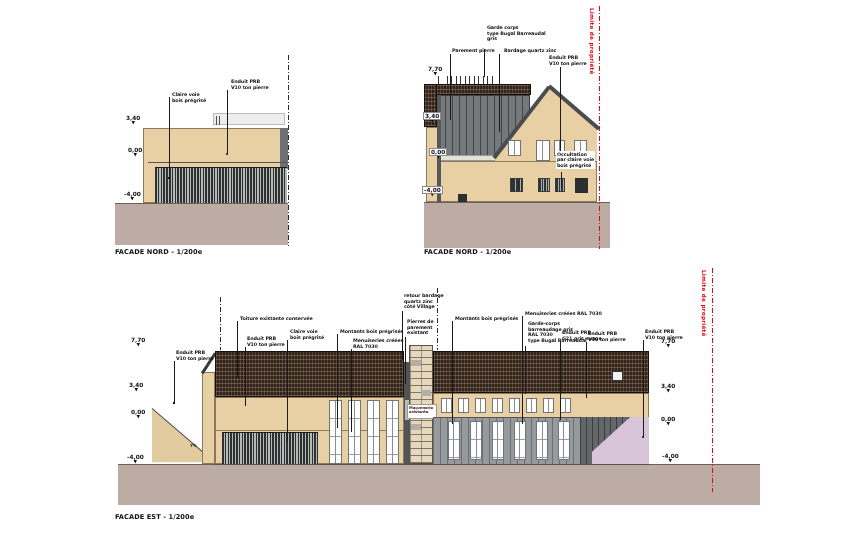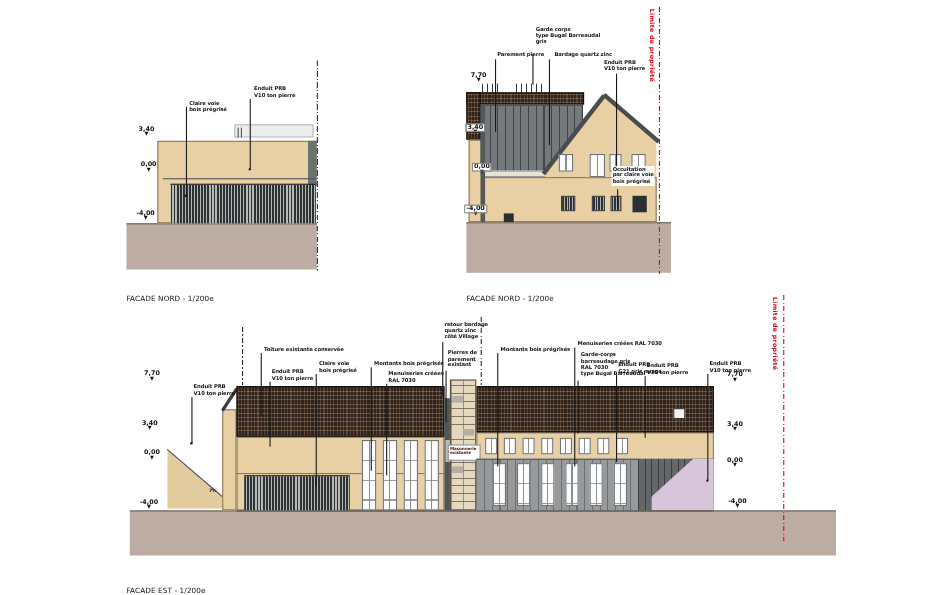--- a/index.html
+++ b/index.html
@@ -33,21 +33,21 @@
   .hline{position:absolute;height:0.7px;background:#555;}
   .dashdot{position:absolute;width:1px;
      background-image:repeating-linear-gradient(180deg,#2a2a2a 0 5px,transparent 5px 7px,#2a2a2a 7px 8px,transparent 8px 10px);}
   .reddash{position:absolute;width:1.1px;
      background-image:repeating-linear-gradient(180deg,#e30613 0 5px,transparent 5px 7px,#e30613 7px 8px,transparent 8px 10px);}
   .dot{position:absolute;width:2.2px;height:2.2px;background:#111;border-radius:50%;}
   .sq{position:absolute;width:2.4px;height:2.4px;background:#111;}
   
   .lbl{position:absolute;font-size:4.8px;font-weight:700;line-height:1.18;white-space:pre-line;color:#141414;letter-spacing:-0.1px;}
   .lbl.onwhite{background:#fff;padding:0.5px 1px;}
-  .cap{position:absolute;font-size:6.6px;font-weight:400;letter-spacing:0.1px;color:#101010;margin-top:20px;}
+  .cap{position:absolute;font-size:6.6px;font-weight:700;letter-spacing:0.1px;color:#101010;}
   .mk{position:absolute;text-align:center;font-size:5.8px;font-weight:700;color:#101010;}
   .mk .tri{font-size:4.6px;line-height:3.5px;display:block;}
   .mk.box .v{background:#fff;padding:0 1px;outline:0.4px solid #8a8a8a;}
   .redlbl{position:absolute;writing-mode:vertical-rl;font-size:5.6px;font-weight:700;color:#e30613;letter-spacing:0.3px;}
   .win{position:absolute;background:#fdfdfd;border:0.7px solid #6f7477;box-sizing:border-box;
        background-image:linear-gradient(90deg,transparent 0 calc(50% - 0.5px),#8a8e90 calc(50% - 0.5px) calc(50% + 0.5px),transparent calc(50% + 0.5px));}
   .win.tall{background-image:
        linear-gradient(90deg,transparent 0 calc(50% - 0.5px),#8a8e90 calc(50% - 0.5px) calc(50% + 0.5px),transparent calc(50% + 0.5px)),
        repeating-linear-gradient(180deg,transparent 0 17px,#9a9e9f 17px 18px);}
   .slatwin{position:absolute;background-image:repeating-linear-gradient(90deg,#2d3134 0 1.5px,#aeb2ad 1.5px 2.5px);

